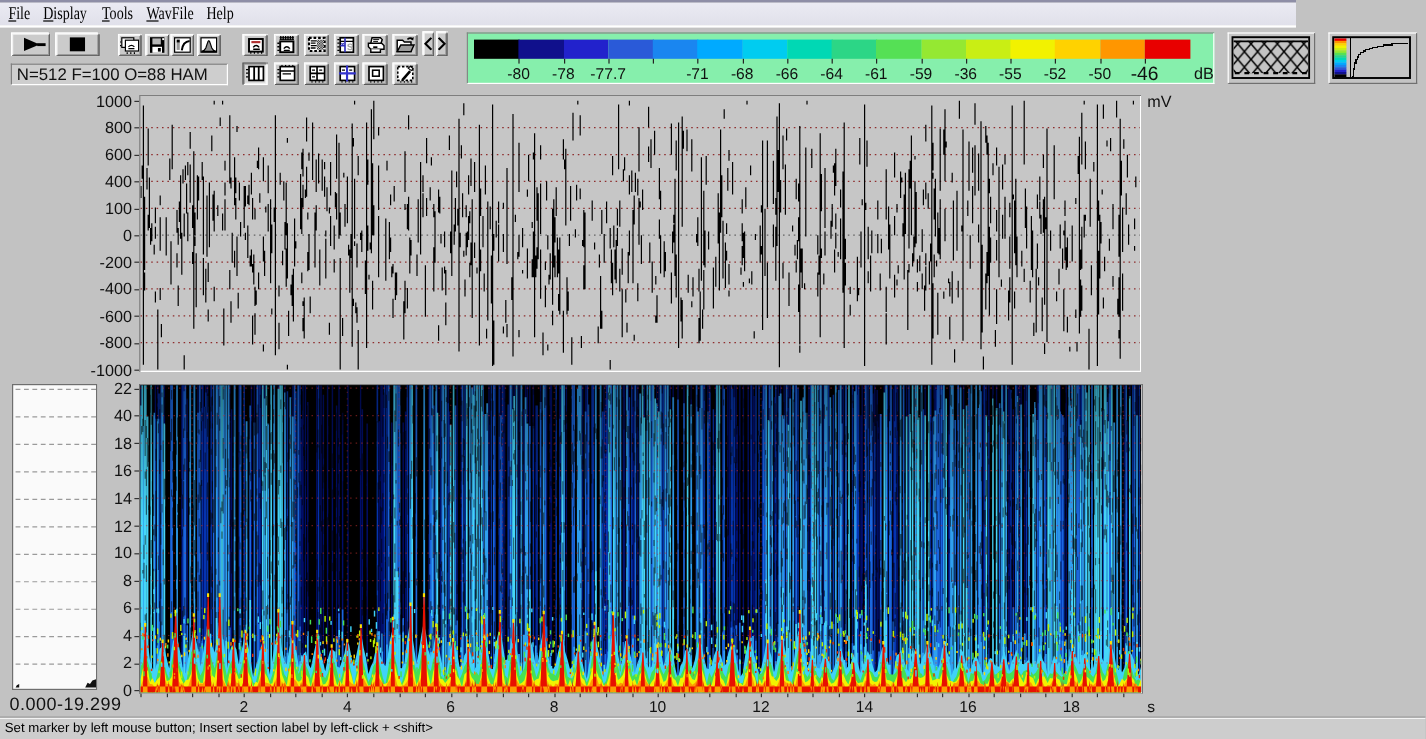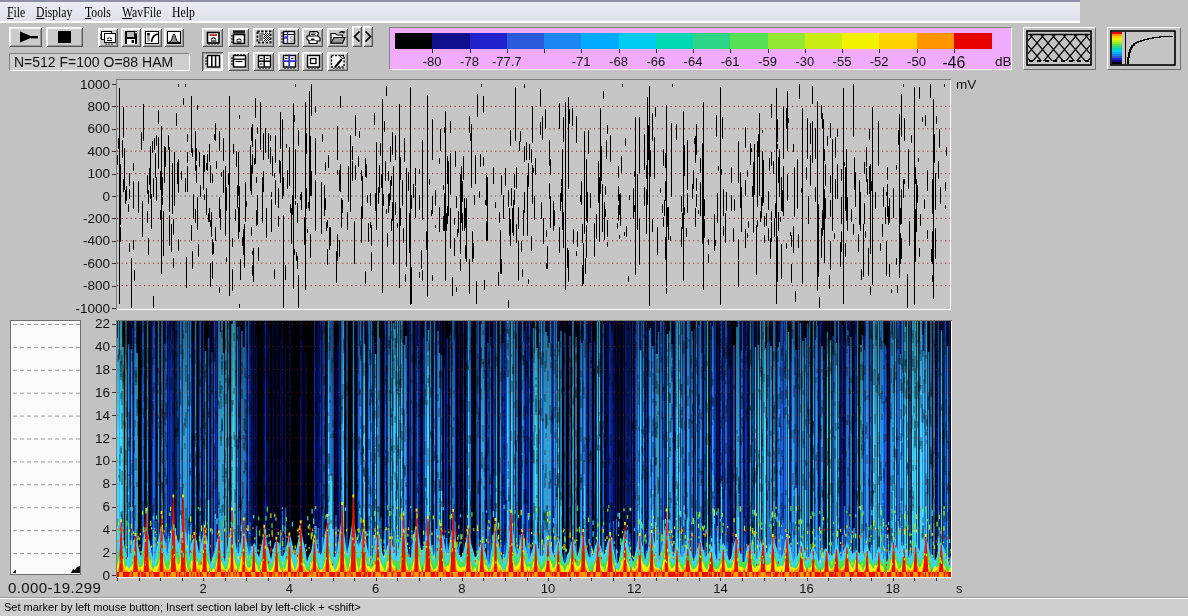--- a/index.html
+++ b/index.html
@@ -2,21 +2,21 @@
 <html><head><meta charset="utf-8"><style>
 * { margin:0; padding:0; box-sizing:border-box; -webkit-font-smoothing:antialiased; }
 body { width:1188px; height:616px; background:#c2c2c2; opacity:0.999; font-family:"Liberation Sans",sans-serif; position:relative; overflow:hidden; }
 #menubar { position:absolute; left:0; top:0; width:1080px; height:23px;
   background:linear-gradient(#ebebf3,#e0e0ea); border-top:2px solid #8e8ea6; border-bottom:2px solid #fff;
   font-family:"Liberation Serif",serif; font-size:15px; color:#000; }
 #menubar span { position:absolute; top:2px; transform:scaleX(0.78); transform-origin:0 0; white-space:nowrap; }
 .btn { position:absolute; background:#cbcbcb; display:flex; align-items:center; justify-content:center;
   box-shadow: inset 1px 1px 0 #ffffff, inset -1px -1px 0 #585858, inset 2px 2px 0 #f2f2f2, inset -2px -2px 0 #9a9a9a; }
 .btn.pressed { background:#d6d6d6; box-shadow: inset 1px 1px 0 #585858, inset -1px -1px 0 #ffffff, inset 2px 2px 0 #9a9a9a, inset -2px -2px 0 #f0f0f0; }
-.panel { position:absolute; background:#f0abfc; border:1px solid; border-color:#868686 #ffffff #ffffff #868686;text-decoration:underline; }
+.panel { position:absolute; background:#86efac; border:1px solid; border-color:#868686 #ffffff #ffffff #868686;text-decoration:underline; }
 .rpanel { position:absolute; background:#c4c4c4; border:1px solid; border-color:#ffffff #707070 #707070 #ffffff; }
 .ylab { position:absolute; left:58px; width:52px; text-align:right; font-size:13.5px; color:#111; }
 </style></head>
 <body>
 <div id="menubar">
     <span style="left:7px"><u>F</u>ile</span>
     <span style="left:36px"><u>D</u>isplay</span>
     <span style="left:85px"><u>T</u>ools</span>
     <span style="left:122px"><u>W</u>avFile</span>
     <span style="left:172px">Help</span>
@@ -214,21 +214,21 @@
     <div style="position:absolute;left:210.5px;top:26px;width:36px;text-align:center;font-size:13px;color:#111">-68</div>
     <div style="position:absolute;left:265.8px;top:21px;width:1px;height:4px;background:#222"></div>
     <div style="position:absolute;left:247.8px;top:26px;width:36px;text-align:center;font-size:13px;color:#111">-66</div>
     <div style="position:absolute;left:303.0px;top:21px;width:1px;height:4px;background:#222"></div>
     <div style="position:absolute;left:285.0px;top:26px;width:36px;text-align:center;font-size:13px;color:#111">-64</div>
     <div style="position:absolute;left:340.2px;top:21px;width:1px;height:4px;background:#222"></div>
     <div style="position:absolute;left:322.2px;top:26px;width:36px;text-align:center;font-size:13px;color:#111">-61</div>
     <div style="position:absolute;left:377.5px;top:21px;width:1px;height:4px;background:#222"></div>
     <div style="position:absolute;left:359.5px;top:26px;width:36px;text-align:center;font-size:13px;color:#111">-59</div>
     <div style="position:absolute;left:414.8px;top:21px;width:1px;height:4px;background:#222"></div>
-    <div style="position:absolute;left:396.8px;top:26px;width:36px;text-align:center;font-size:13px;color:#111">-30</div>
+    <div style="position:absolute;left:396.8px;top:26px;width:36px;text-align:center;font-size:13px;color:#111">-36</div>
     <div style="position:absolute;left:452.0px;top:21px;width:1px;height:4px;background:#222"></div>
     <div style="position:absolute;left:434.0px;top:26px;width:36px;text-align:center;font-size:13px;color:#111">-55</div>
     <div style="position:absolute;left:489.2px;top:21px;width:1px;height:4px;background:#222"></div>
     <div style="position:absolute;left:471.2px;top:26px;width:36px;text-align:center;font-size:13px;color:#111">-52</div>
     <div style="position:absolute;left:526.5px;top:21px;width:1px;height:4px;background:#222"></div>
     <div style="position:absolute;left:508.5px;top:26px;width:36px;text-align:center;font-size:13px;color:#111">-50</div>
     <div style="position:absolute;left:563.8px;top:21px;width:1px;height:4px;background:#222"></div>
     <div style="position:absolute;left:545.8px;top:26px;width:36px;text-align:center;font-size:16px;color:#111">-46</div>
   <div style="position:absolute;left:605px;top:26px;font-size:13.5px;color:#111">dB</div>
 </div>

